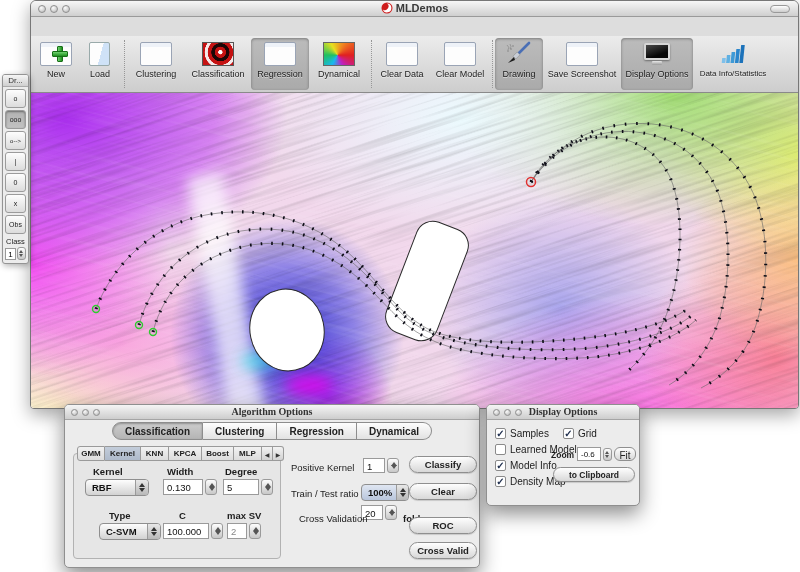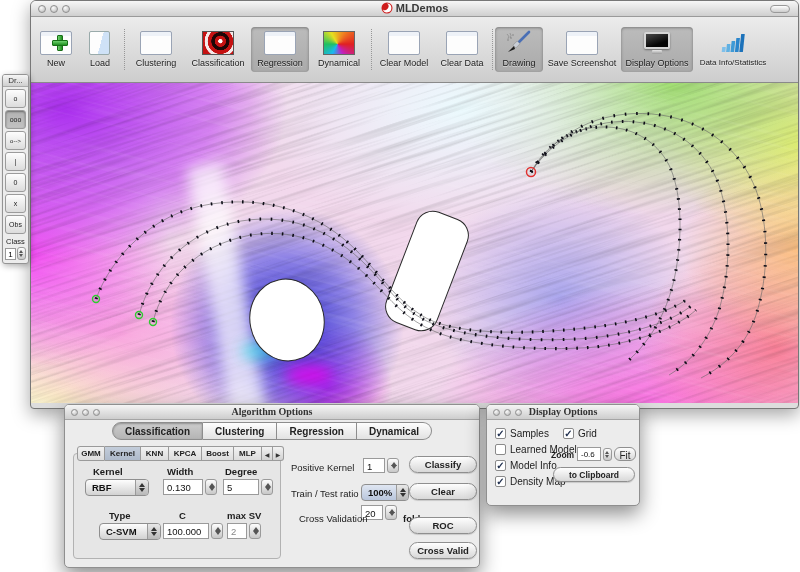--- a/index.html
+++ b/index.html
@@ -15,22 +15,22 @@
   .lights{position:absolute;left:7px;top:4px;display:flex;gap:4px;}
   .light{width:8px;height:8px;border-radius:50%;border:1px solid #8e8e8e;
     background:radial-gradient(circle at 35% 30%,#fbfbfb,#b6b6b6);}
   .title-center{position:absolute;left:0;right:0;top:1px;text-align:center;
     font-size:11px;font-weight:bold;color:#3a3a3a;}
   .title-center svg{vertical-align:-2px;margin-right:3px;}
   .tb-toggle{position:absolute;right:8px;top:4px;width:20px;height:8px;border-radius:4px;
     border:1px solid #999;background:linear-gradient(#fff,#ccc);}
 
   
-  .toolbar{display:flex;align-items:stretch;height:66px;padding:8px 3px;
-    background:linear-gradient(#ececec,#cdcdcd);border-bottom:1px solid #8a8a8a;}
+  .toolbar{display:flex;align-items:stretch;height:57px;padding:0 3px;
+    background:linear-gradient(#ececec,#cdcdcd);border-bottom:1px solid #8a8a8a;margin-top:19px;}
   .titem{position:relative;display:flex;flex-direction:column;align-items:center;
     justify-content:flex-start;padding-top:3px;border-radius:4px;margin:2px 0;}
   .titem.pressed{background:linear-gradient(#b9b9b9,#ad.adad,#ababab);
     background:linear-gradient(#bcbcbc,#aaa);box-shadow:inset 0 1px 3px rgba(0,0,0,.35);}
   .tlabel{font-size:9px;color:#222;margin-top:2px;white-space:nowrap;text-shadow:0 1px 0 rgba(255,255,255,.5);}
   .tlabel.small{font-size:8px;}
   .tsep{width:0;border-left:1px dotted #979797;margin:4px 2px;}
   .ticon{position:relative;width:34px;height:26px;}
   .win{position:absolute;left:1px;top:1px;right:1px;bottom:1px;border:1px solid #9aa4b5;
     border-radius:2px;background:linear-gradient(#eef2f8 0 20%,#fdfdfd 20%);}
@@ -221,44 +221,44 @@
           </svg></div>
       <div class="tlabel">Regression</div>
     </div>
     <div class="titem" style="width:60px">
       <div class="ticon">
           <div class="rain"></div>
         </div>
       <div class="tlabel">Dynamical</div>
     </div>
     <div class="tsep"></div>
+    <div class="titem" style="width:56px">
+      <div class="ticon">
+          <div class="win"></div>
+        </div>
+      <div class="tlabel">Clear Data</div>
+    </div>
     <div class="titem" style="width:60px">
       <div class="ticon"><div class="win"></div>
         <svg width="34" height="26" viewBox="0 0 34 26">
             <g fill="#8a8a8a">
               <circle cx="12" cy="9" r=".8"></circle>
               <circle cx="15" cy="11" r=".8"></circle>
               <circle cx="13" cy="13" r=".8"></circle>
               <circle cx="17" cy="9" r=".8"></circle>
               <circle cx="19" cy="12" r=".8"></circle>
               <circle cx="16" cy="15" r=".8"></circle>
               <circle cx="20" cy="15" r=".8"></circle>
               <circle cx="14" cy="7" r=".8"></circle>
               <circle cx="18" cy="6" r=".8"></circle>
               <circle cx="21" cy="9" r=".8"></circle>
             </g>
           </svg></div>
       <div class="tlabel">Clear Model</div>
     </div>
-    <div class="titem" style="width:56px">
-      <div class="ticon">
-          <div class="win"></div>
-        </div>
-      <div class="tlabel">Clear Data</div>
-    </div>
     <div class="tsep"></div>
     <div class="titem pressed" style="width:48px">
       <div class="ticon">
         <svg width="34" height="26" viewBox="0 0 34 26">
             <path d="M27 2 L15 14" stroke="#4a6fb5" stroke-width="2.6" stroke-linecap="round"></path>
             <rect x="11.5" y="12.5" width="6" height="4" fill="#c9ced6" stroke="#888" stroke-width=".5" transform="rotate(-45 14.5 14.5)"></rect>
             <path d="M12 16 L6 22 L13 19 Z" fill="#1d1d1d"></path>
             <path d="M5 4 q3 2 1 5 M8 3 q2 3 0 5" stroke="#8a8a8a" stroke-width=".7" fill="none"></path>
             <g fill="#777">
               <circle cx="6" cy="10" r=".7"></circle>

